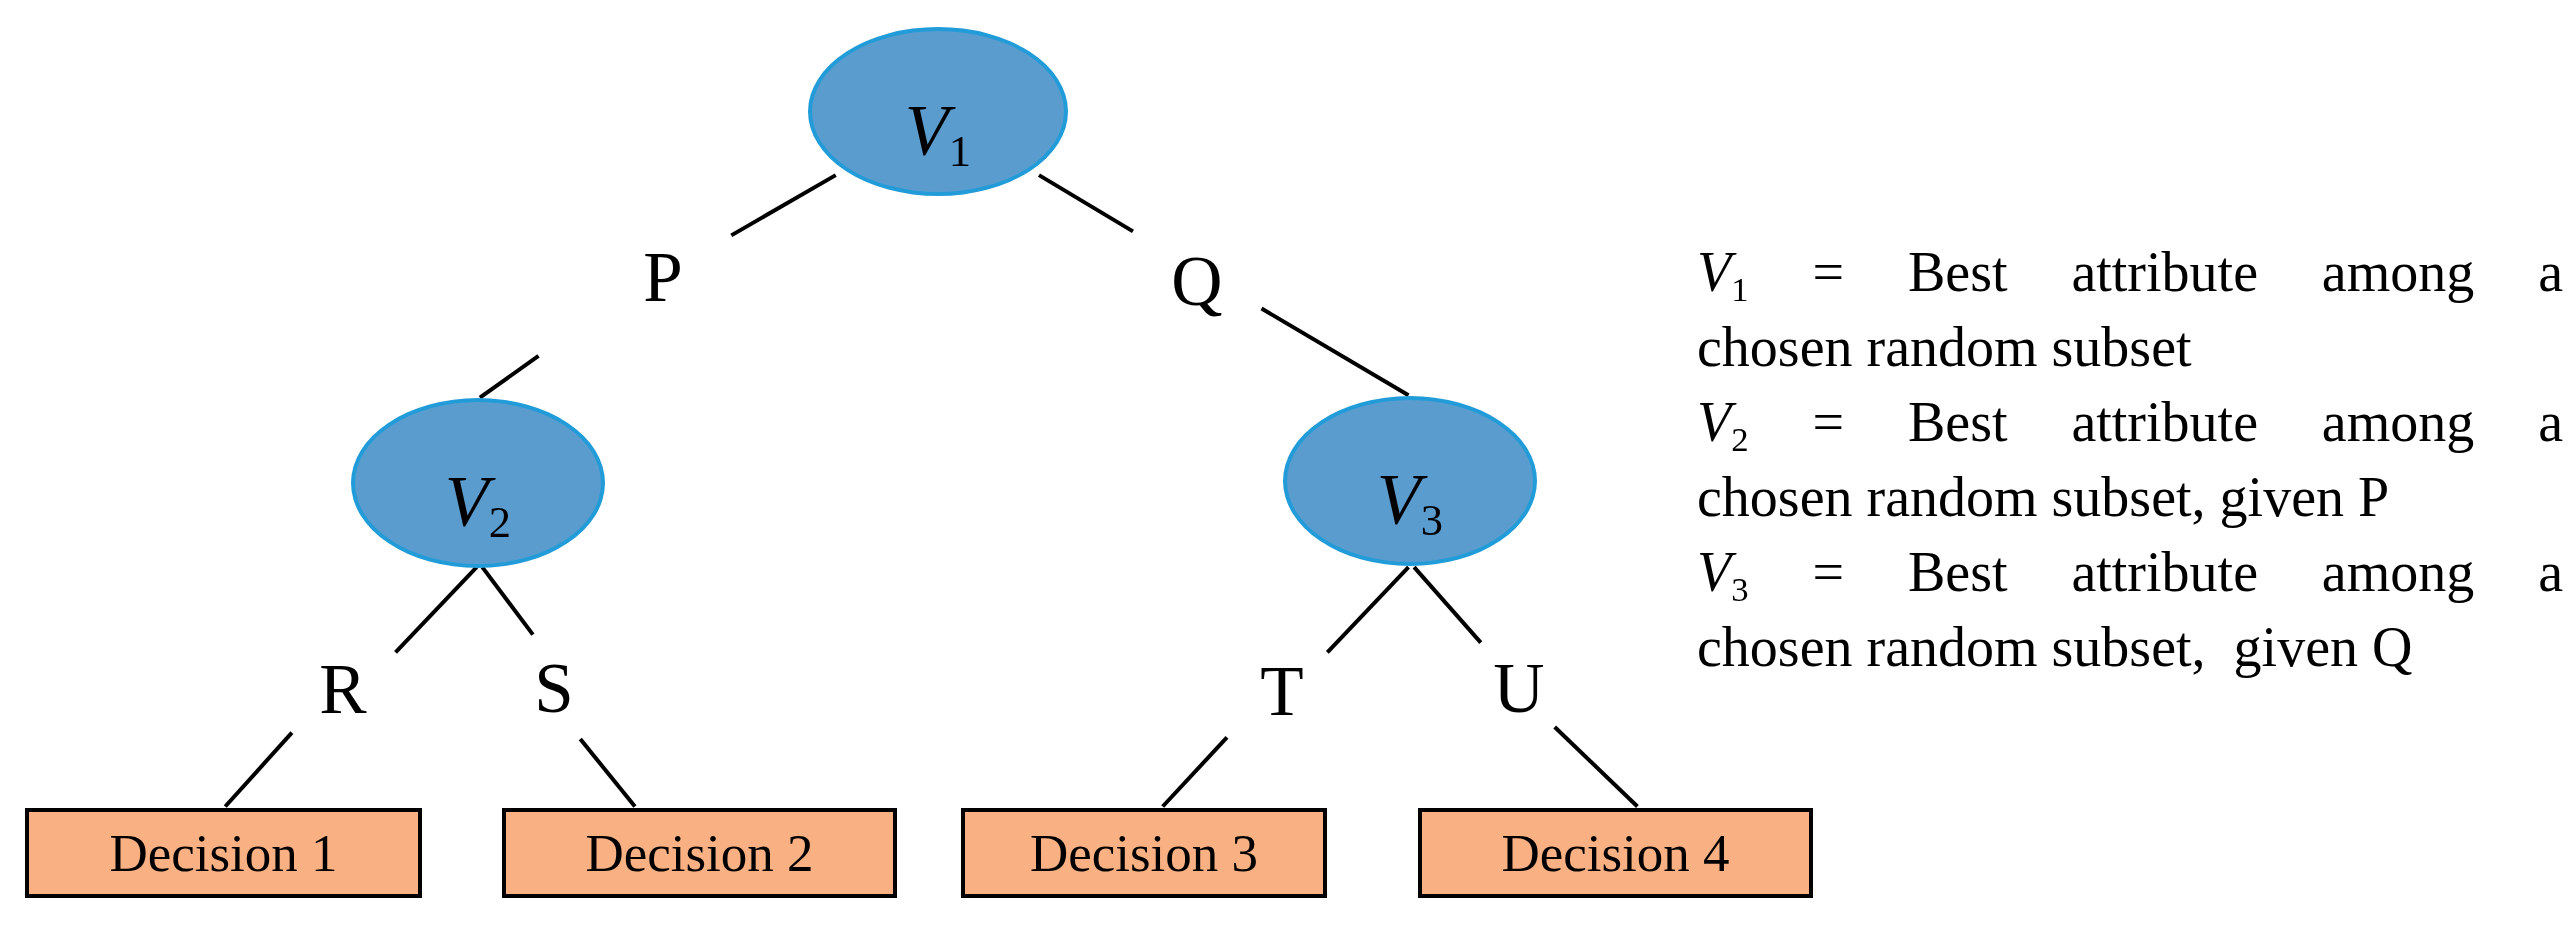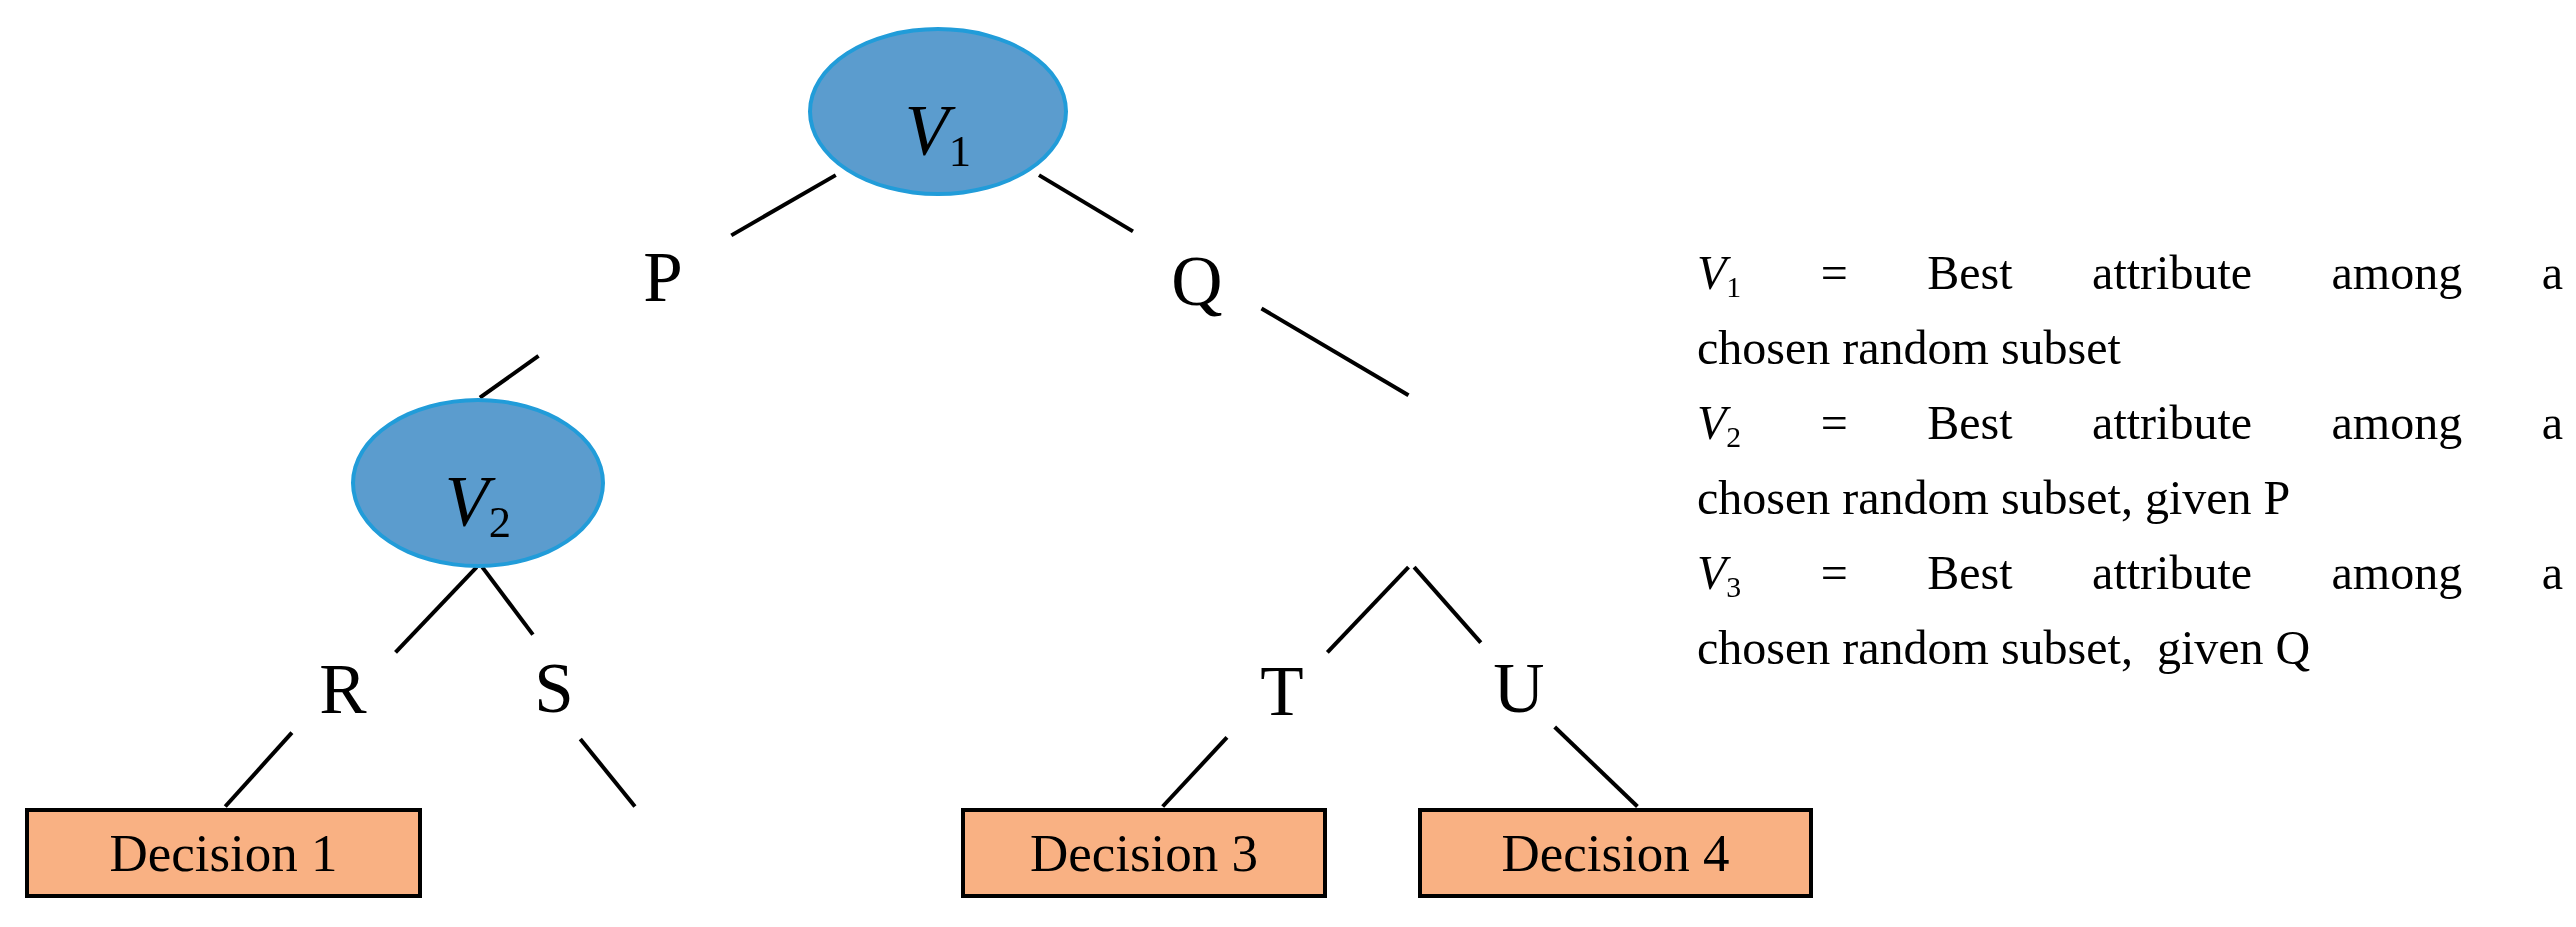--- a/index.html
+++ b/index.html
@@ -36,21 +36,21 @@
     position:absolute;
     top:808px;height:90px;
     background:var(--box-fill);
     border:4.8px solid var(--box-border);
     display:flex;align-items:center;justify-content:center;
     font-size:53px;white-space:nowrap;
   }
   .leg{
     position:absolute;
     left:1697px;top:235px;width:866px;
-    font-size:48px;line-height:75px;
+    font-size:56px;line-height:75px;
   }
   .leg-line{white-space:pre-wrap;}
   .leg-line.just{text-align:justify;text-align-last:justify;white-space:normal;}
 </style>
 </head>
 <body>
 
 <div class="canvas">
 
   <svg class="edges" viewBox="0 0 3206 1154" width="2576" height="927">
@@ -69,30 +69,36 @@
       <line x1="1935" y1="905" x2="2038" y2="1004"></line>
     </g>
   </svg>
 
   <div class="node" style="left:808px;top:27px;width:260px;height:169px">
     <span class="node-label"><i>V</i><sub class="vsub">1</sub></span>
   </div>
   <div class="node" style="left:351px;top:398px;width:254px;height:170px">
     <span class="node-label"><i>V</i><sub class="vsub">2</sub></span>
   </div>
+  <div class="node" style="left:1283px;top:396px;width:254px;height:170px">
+    <span class="node-label"><i>V</i><sub class="vsub">3</sub></span>
+  </div>
 
   <span class="edge-label" style="left:663px;top:277px">P</span>
   <span class="edge-label" style="left:1197px;top:281px">Q</span>
   <span class="edge-label" style="left:343px;top:689px">R</span>
   <span class="edge-label" style="left:554px;top:688px">S</span>
   <span class="edge-label" style="left:1282px;top:691px">T</span>
   <span class="edge-label" style="left:1519px;top:688px">U</span>
 
   <div class="decision" style="left:25px;width:397px">
       <span>Decision 1</span>
+    </div>
+  <div class="decision" style="left:502px;width:395px">
+      <span>Decision 2</span>
     </div>
   <div class="decision" style="left:961px;width:366px">
       <span>Decision 3</span>
     </div>
   <div class="decision" style="left:1418px;width:395px">
       <span>Decision 4</span>
     </div>
 
   <div class="leg">
     <div class="leg-line just"><span><i>V</i><sub class="vsub">1</sub></span> <span>=</span> <span>Best attribute among a</span></div>

